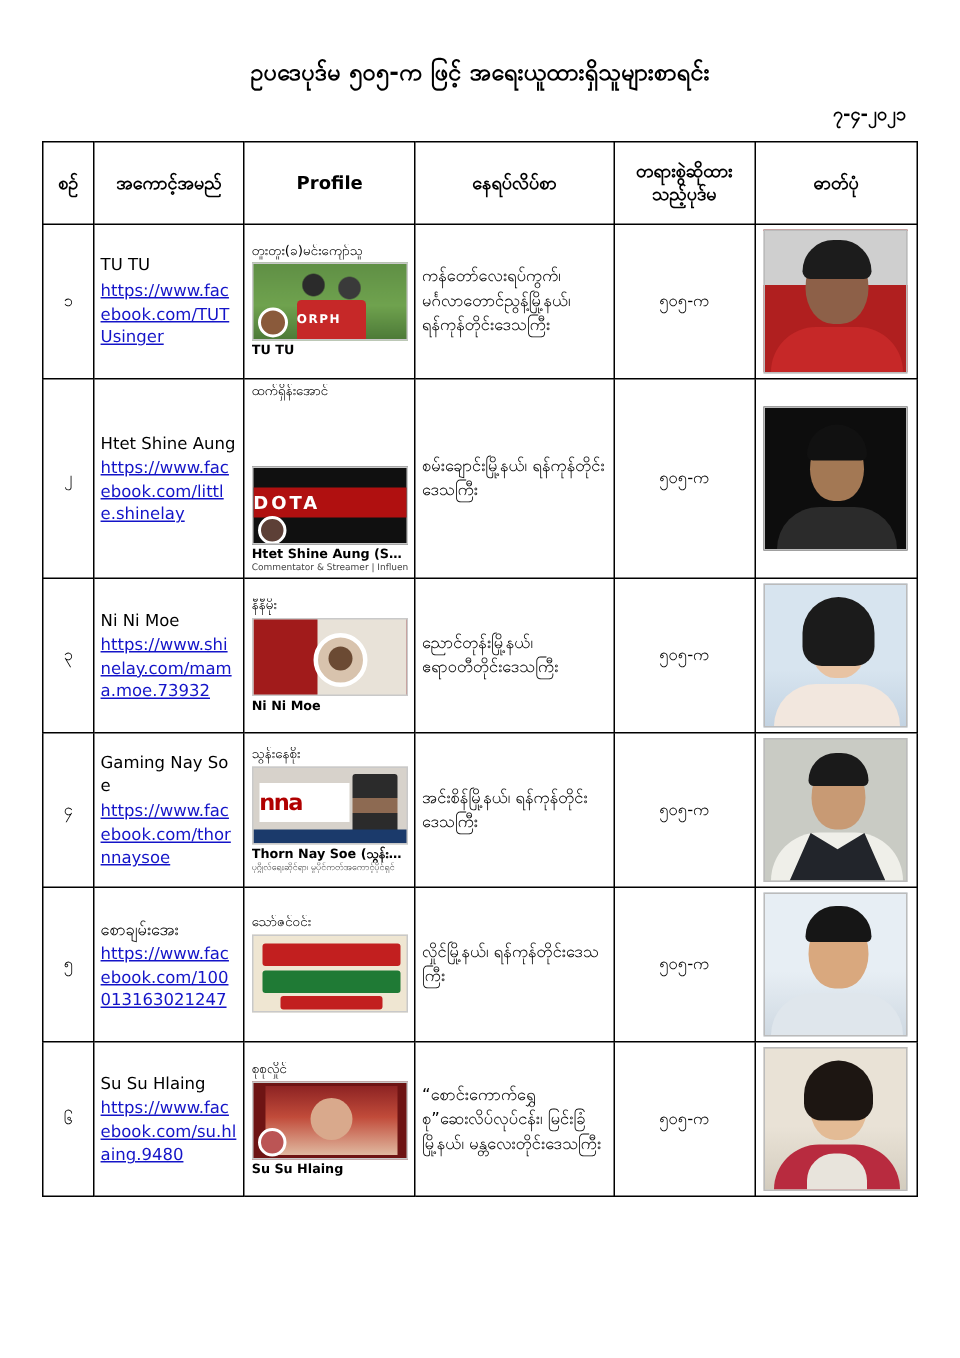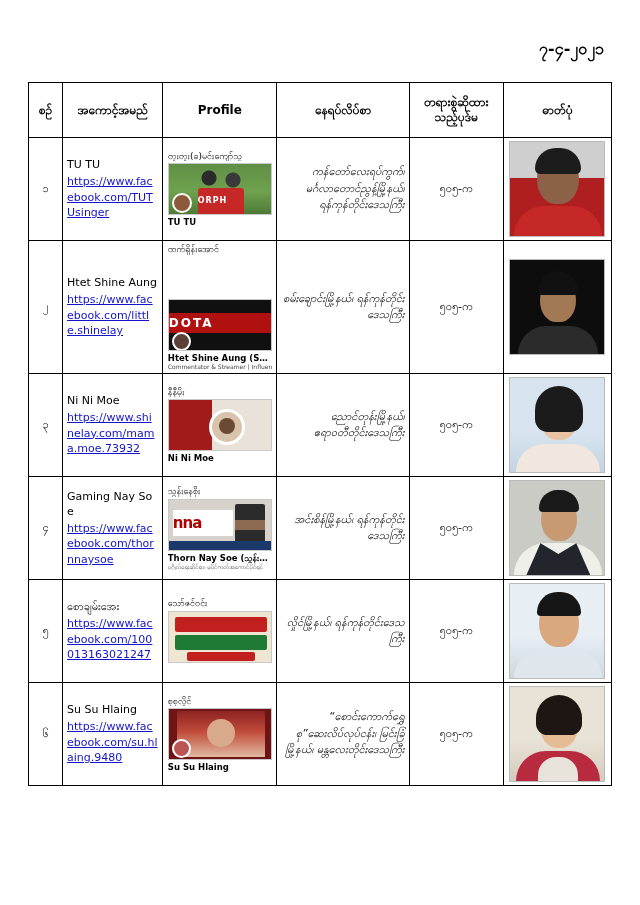--- a/index.html
+++ b/index.html
@@ -25,23 +25,23 @@
   .doc-title {
     text-align: center;
     font-size: 15.5px;
     font-weight: 700;
     letter-spacing: 0.2px;
     line-height: 1.3;
     margin: 0 0 10px 0;
   }
   .doc-date {
     text-align: right;
-    font-size: 16px;
+    font-size: 12px;
     font-weight: 700;
-    margin: 0 8px 20px 0;
+    margin: 0 8px 8px 0;
   }
   table.main {
     border-collapse: collapse;
     width: 584px;
     margin: 0 auto;
     table-layout: fixed;
   }
   table.main th, table.main td {
     border: 1px solid #000000;
     vertical-align: middle;
@@ -75,24 +75,23 @@
     line-height: 1.42;
     word-break: break-all;
   }
   td.name .pname { display: block; margin-bottom: 1px; }
   td.name a {
     color: #1414c8;
     text-decoration: underline;
     word-break: break-all;
   }
   td.addr {
-    text-align: right;
+    text-align: left;
     font-size: 11.5px;
     line-height: 1.5;
-    font-style: italic;
   }
   td.case {
     text-align: center;
     font-size: 12.5px;
   }
   td.prof, td.photo {
     text-align: left;
     padding: 4px 3px;
   }
 
@@ -264,20 +263,21 @@
   .p6 .face { left: 30px; top: 14px; width: 38px; height: 47px; background: #e3bb95; }
   .p6 .hair { position: absolute; left: 26px; top: 8px; width: 46px; height: 40px; background: #1d1612; border-radius: 24px 24px 12px 12px; }
   .p6 .shoulders { position: absolute; left: 6px; bottom: 0; width: 84px; height: 30px; background: #b82b3f; border-radius: 38px 38px 0 0; }
   .p6 .scarf { position: absolute; left: 28px; bottom: 0; width: 40px; height: 24px; background: #e8e4dc; border-radius: 18px 18px 0 0; }
 </style>
 </head>
 <body>
 
 <div class="page">
 
+  <div class="doc-title">ဥပဒေပုဒ်မ ၅၀၅-က ဖြင့် အရေးယူထားရှိသူများစာရင်း</div>
   <div class="doc-date">၇-၄-၂၀၂၁</div>
 
   <table class="main">
     <colgroup>
       <col class="col-no">
         <col class="col-name">
         <col class="col-prof">
       <col class="col-addr">
         <col class="col-case">
         <col class="col-photo">

